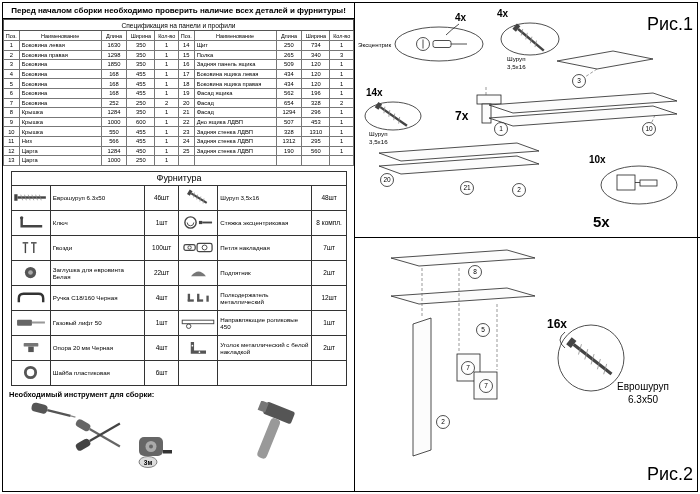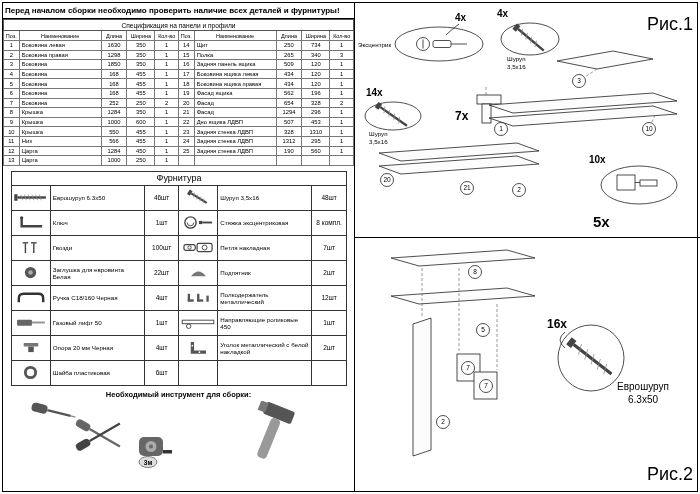--- a/index.html
+++ b/index.html
@@ -3,42 +3,42 @@
 <meta charset="utf-8">
 <style>
   *{margin:0;padding:0;box-sizing:border-box}
   html,body{background:#fff}
   body{width:700px;height:494px;font-family:"Liberation Sans","DejaVu Sans",sans-serif;color:#000;position:relative}
   .sheet{position:absolute;left:2px;top:2px;width:696px;height:490px;border:1px solid #000;display:flex;background:#fff}
   .left{width:352px;border-right:1px solid #000;display:flex;flex-direction:column}
   .right{flex:1;display:flex;flex-direction:column}
   .fig1{height:235px;border-bottom:1px solid #000;position:relative}
   .fig2{flex:1;position:relative}
-  .title{font-size:8px;font-weight:bold;text-align:left;padding:3px 2px 2px;border-bottom:1px solid #000;line-height:1.25}
+  .title{font-size:8px;font-weight:bold;text-align:center;padding:3px 2px 2px;border-bottom:1px solid #000;line-height:1.25}
 
   table{border-collapse:collapse}
   .spec{table-layout:fixed;width:100%;font-size:5.8px}
   .spec th,.spec td{border:1px solid #777;overflow:hidden;white-space:nowrap}
   .spec .spec-title{font-size:6.6px;font-weight:normal;height:11px;border:1px solid #555}
   .spec thead th{font-weight:normal;font-size:5.5px;text-align:center;height:10px;background:#fff}
   .spec tbody td{height:9.6px;text-align:center}
   .spec tbody td.name-col{text-align:left;padding-left:2px}
   .c-pos{width:14px}.c-name{width:73px}.c-len{width:23px}.c-wid{width:25px}.c-qty{width:21px}
 
   .hw{margin:5px 8px 0;width:336px;font-size:6.2px}
   .hw th,.hw td{border:1px solid #333}
   .hw .hw-title{font-size:9px;font-weight:normal;height:14px}
   .hw td{height:25px;vertical-align:middle}
   .hw td.hw-icon{text-align:center}
   .hw td.hw-name{padding:1px 2px;line-height:1.15}
   .hw td.hw-qty{text-align:center;font-size:6.5px}
   .h-icon{width:38px}.h-name{width:92px}.h-qty{width:34px}
 
   .tools{flex:1;padding:4px 6px 0}
-  .tools-title{font-size:7.5px;font-weight:bold;text-align:center;margin-bottom:2px}
+  .tools-title{font-size:7.5px;font-weight:bold;text-align:left;margin-bottom:2px}
   .tools-svg{display:block;margin:0 auto}
 
   svg text{font-family:"Liberation Sans","DejaVu Sans",sans-serif}
   .ln{fill:none;stroke:#222;stroke-width:0.8}
   .panel{fill:#fcfcfc;stroke:#222;stroke-width:0.8}
   .dash{stroke:#555;stroke-width:0.6;stroke-dasharray:3 2;fill:none}
   .numc{fill:#fff;stroke:#222;stroke-width:0.8}
   .num{font-size:6.5px;text-anchor:middle;fill:#000}
   .qty{font-size:10px;font-weight:bold;fill:#000}
   .qty-big{font-size:15px;font-weight:bold;fill:#000}

